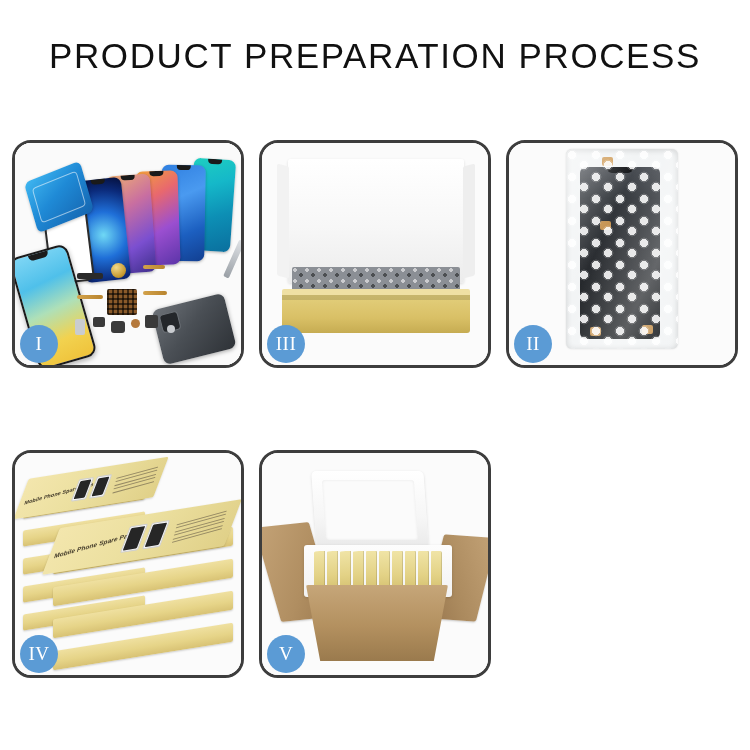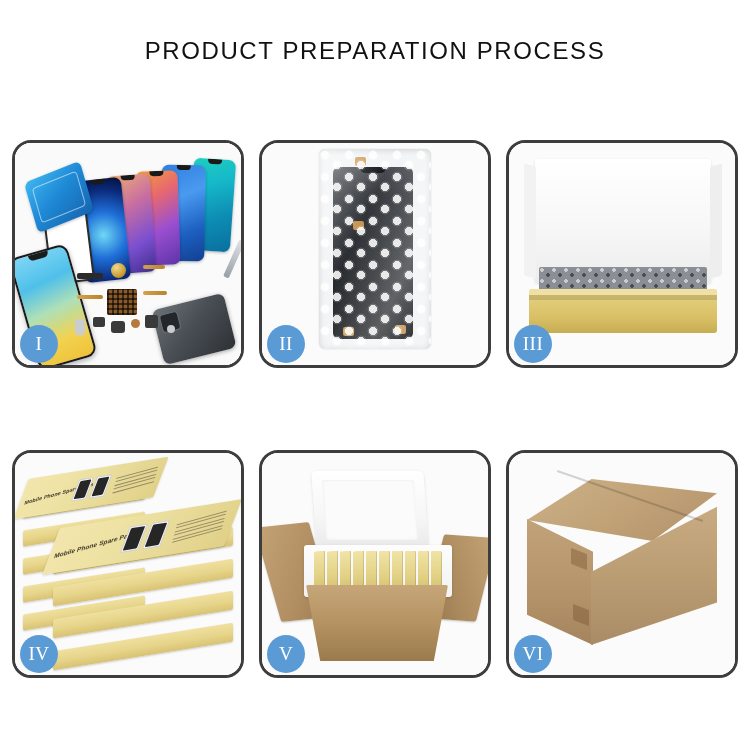--- a/index.html
+++ b/index.html
@@ -16,21 +16,21 @@
   }
 
   
   .header {
     width: 100%;
     padding-top: 38px;
     text-align: center;
   }
   .title {
     font-family: "Liberation Sans", sans-serif;
-    font-size: 24px;
+    font-size: 35px;
     font-weight: 400;
     letter-spacing: 1.6px;
     color: #111111;
     line-height: 1.05;
     white-space: nowrap;
   }
   .subtitle {
     margin-top: 11px;
     font-family: "Liberation Sans", sans-serif;
     font-size: 15.2px;
@@ -411,41 +411,41 @@
       <div class="cmp cu" style="left:116px; top:176px; width:9px; height:9px; border-radius:50%;"></div>
       <div class="cmp" style="left:130px; top:172px; width:13px; height:13px; border-radius:2px;"></div>
       <div class="cmp light" style="left:152px; top:182px; width:8px; height:8px; border-radius:50%;"></div>
       <div class="screwdriver"></div>
     </div>
     <div class="badge">I</div>
   </div>
 
   <div class="panel">
     <div class="panel-inner">
+      <div class="b3-lid"></div>
+      <div class="b3-foam"></div>
+      <div class="b3-lip"></div>
+      <div class="b3-body"></div>
+    </div>
+    <div class="badge">III</div>
+  </div>
+
+  <div class="panel">
+    <div class="panel-inner">
       <div class="bubble-bag">
         <div class="inner-screen"></div>
         <div class="tape-tab" style="left:36px; top:8px;"></div>
         <div class="tape-tab" style="left:34px; top:72px;"></div>
         <div class="tape-tab" style="left:24px; top:178px;"></div>
         <div class="tape-tab" style="left:76px; top:176px;"></div>
         <div class="bag-bubbles"></div>
         <div class="bag-sheen"></div>
       </div>
     </div>
     <div class="badge">II</div>
-  </div>
-
-  <div class="panel">
-    <div class="panel-inner">
-      <div class="b3-lid"></div>
-      <div class="b3-foam"></div>
-      <div class="b3-lip"></div>
-      <div class="b3-body"></div>
-    </div>
-    <div class="badge">III</div>
   </div>
 
   <div class="panel">
     <div class="panel-inner">
       <div class="stack">
         <div class="sbox sb-l1"></div>
         <div class="sbox sb-l2"></div>
         <div class="sbox sb-l3"></div>
         <div class="sbox sb-l4"></div>
         <div class="sbox sb-l5"></div>
@@ -510,27 +510,14 @@
           <i></i>
           <i></i>
           <i></i>
           <i></i>
       </div>
       <div class="c5-body"></div>
     </div>
     <div class="badge">V</div>
   </div>
 
-  <div class="panel">
-    <div class="panel-inner">
-      <div class="c6">
-        <div class="c6-top"></div>
-        <div class="c6-left"></div>
-        <div class="c6-right"></div>
-        <div class="c6-seam"></div>
-        <div class="c6-tape c6-tape-a"></div>
-        <div class="c6-tape c6-tape-b"></div>
-      </div>
-    </div>
-    <div class="badge">VI</div>
-  </div>
 
 </div>
 
 </body></html>

